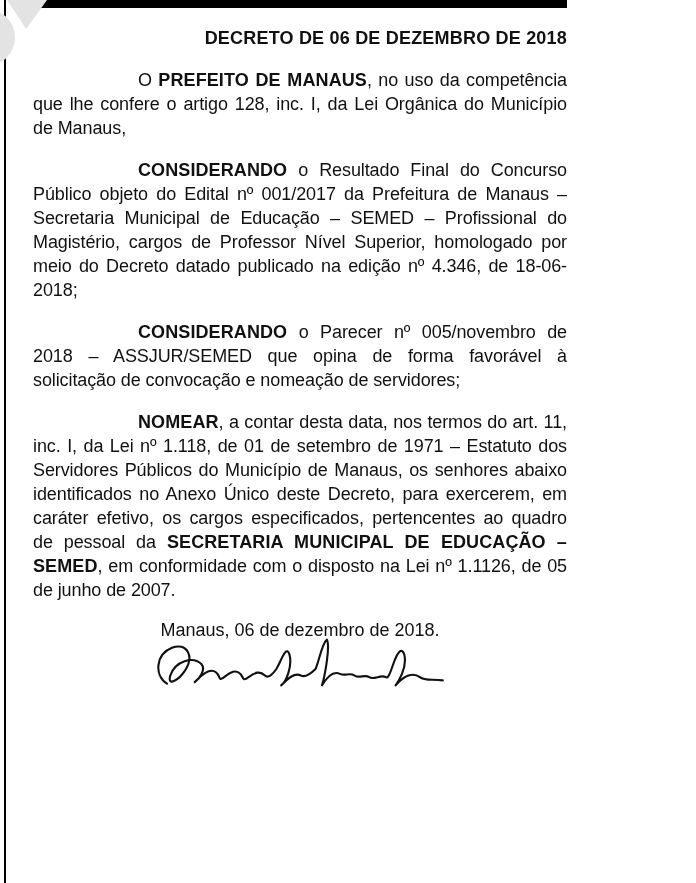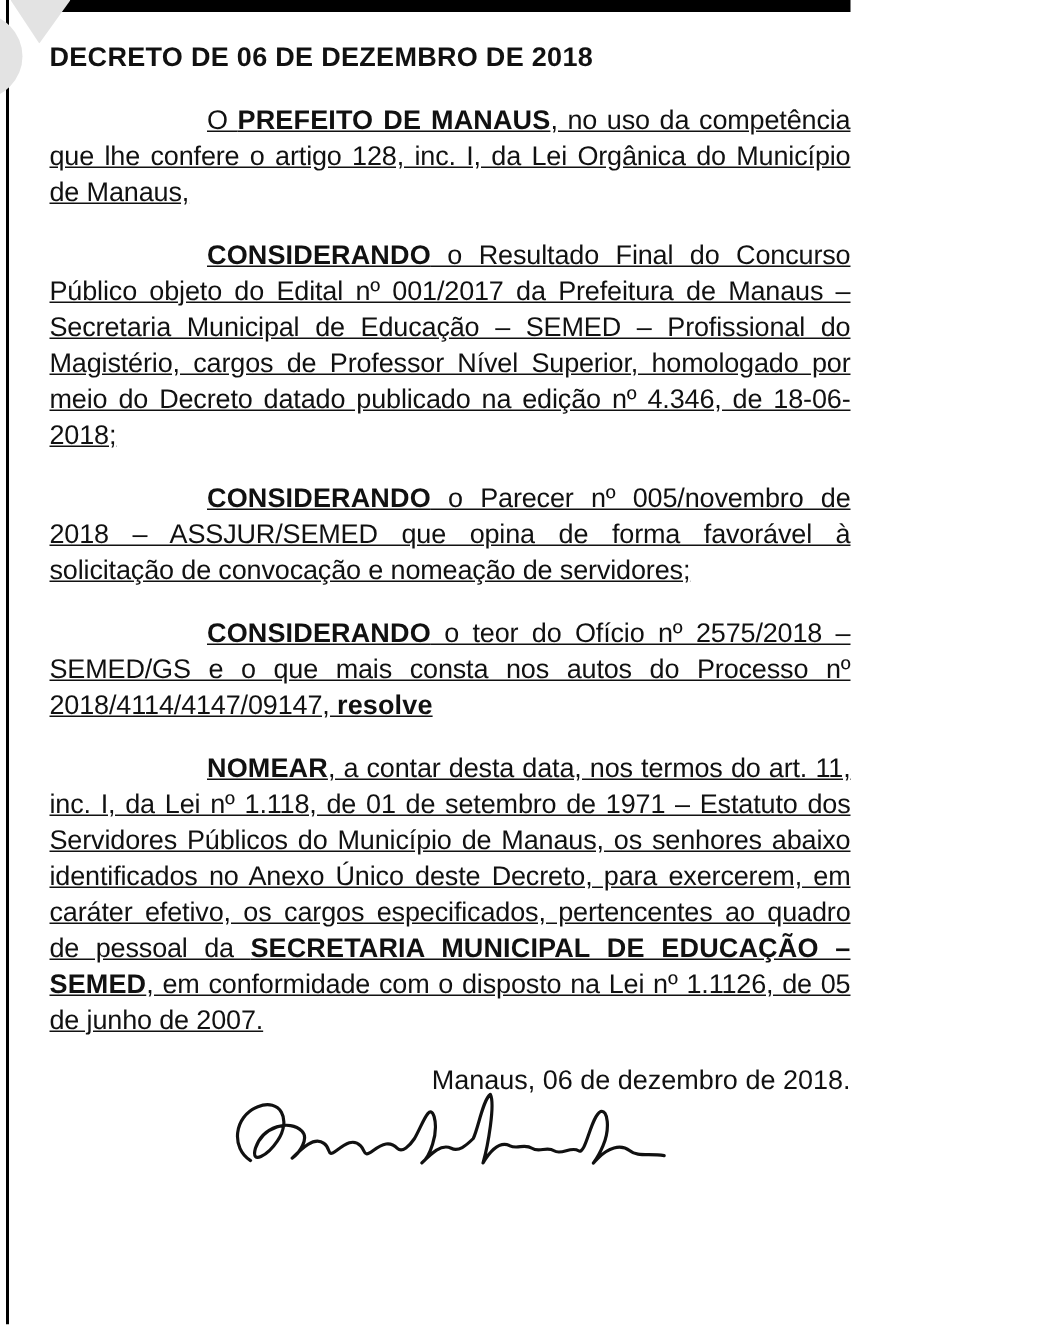--- a/index.html
+++ b/index.html
@@ -24,29 +24,29 @@
   }
   .wm-circle {
     position:absolute; left:-42px; top:9px; width:57px; height:57px;
     background:#e3e3e3; border-radius:50%;
   }
 
   .content { position:absolute; left:33px; top:18px; width:534px; }
 
   .title {
     margin:8px 0 0; font-size:18px; line-height:24px; font-weight:bold;
-    text-align:left; letter-spacing:0.2px;
+    text-align:right; letter-spacing:0.2px;
   }
   .para {
     margin:18px 0 0; font-size:18px; line-height:24px;
-    text-align:justify; text-indent:105px; letter-spacing:-0.1px;text-decoration:underline;
+    text-align:justify; text-indent:105px; letter-spacing:-0.1px;
   }
   .para b { letter-spacing:0.1px; }
 
-  .dateline { margin:16px 0 0; font-size:18px; line-height:24px; text-align:right; }
+  .dateline { margin:16px 0 0; font-size:18px; line-height:24px; text-align:center; }
 
   .sig { height:62px; margin-top:-4px; text-align:center; position:relative; }
   .sig svg { display:block; margin:0 auto; }
 </style>
 </head>
 <body>
 
 <div class="page">
 
   <div class="left-rule"></div>
@@ -55,21 +55,20 @@
   <div class="wm-circle"></div>
 
   <div class="content">
 
     <h1 class="title">DECRETO DE 06 DE DEZEMBRO DE 2018</h1>
 
     <div>
         <p class="para"><span>O </span><b>PREFEITO DE MANAUS</b><span>, no uso da competência que lhe confere o artigo 128, inc. I, da Lei Orgânica do Município de Manaus,</span></p>
         <p class="para"><b>CONSIDERANDO</b><span> o Resultado Final do Concurso Público objeto do Edital nº 001/2017 da Prefeitura de Manaus – Secretaria Municipal de Educação – SEMED – Profissional do Magistério, cargos de Professor Nível Superior, homologado por meio do Decreto datado publicado na edição nº 4.346, de 18-06-2018;</span></p>
         <p class="para"><b>CONSIDERANDO</b><span> o Parecer nº 005/novembro de 2018 – ASSJUR/SEMED que opina de forma favorável à solicitação de convocação e nomeação de servidores;</span></p>
-        <p class="para"><b>CONSIDERANDO</b><span> o teor do Ofício nº 2575/2018 – SEMED/GS e o que mais consta nos autos do Processo nº 2018/4114/4147/09147, </span><b>resolve</b></p>
         <p class="para"><b>NOMEAR</b><span>, a contar desta data, nos termos do art. 11, inc. I, da Lei nº 1.118, de 01 de setembro de 1971 – Estatuto dos Servidores Públicos do Município de Manaus, os senhores abaixo identificados no Anexo Único deste Decreto, para exercerem, em caráter efetivo, os cargos especificados, pertencentes ao quadro de pessoal da </span><b>SECRETARIA MUNICIPAL DE EDUCAÇÃO – SEMED</b><span>, em conformidade com o disposto na Lei nº 1.1126, de 05 de junho de 2007.</span></p>
       </div>
 
     <p class="dateline">Manaus, 06 de dezembro de 2018.</p>
 
     <div class="sig">
       <svg width="370" height="62" viewBox="0 0 370 76" aria-hidden="true">
         <path d="M22 56 C6 46 8 20 28 12 C46 5 56 22 44 40 C36 52 22 60 26 46
                  C32 28 54 22 64 32 C70 38 62 50 56 54
                  C64 46 74 36 82 42 C88 46 84 54 92 48

